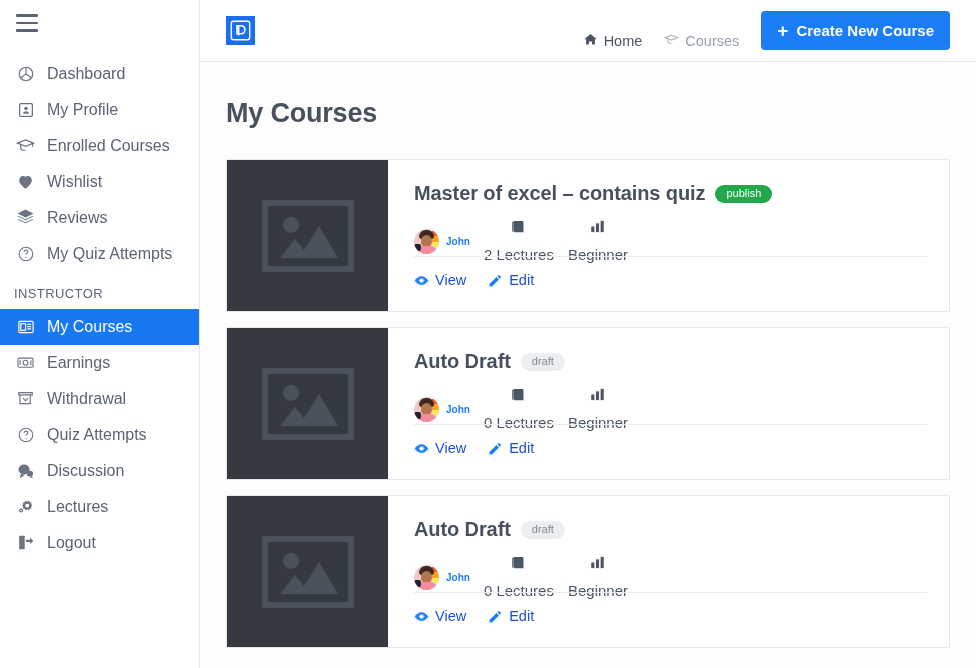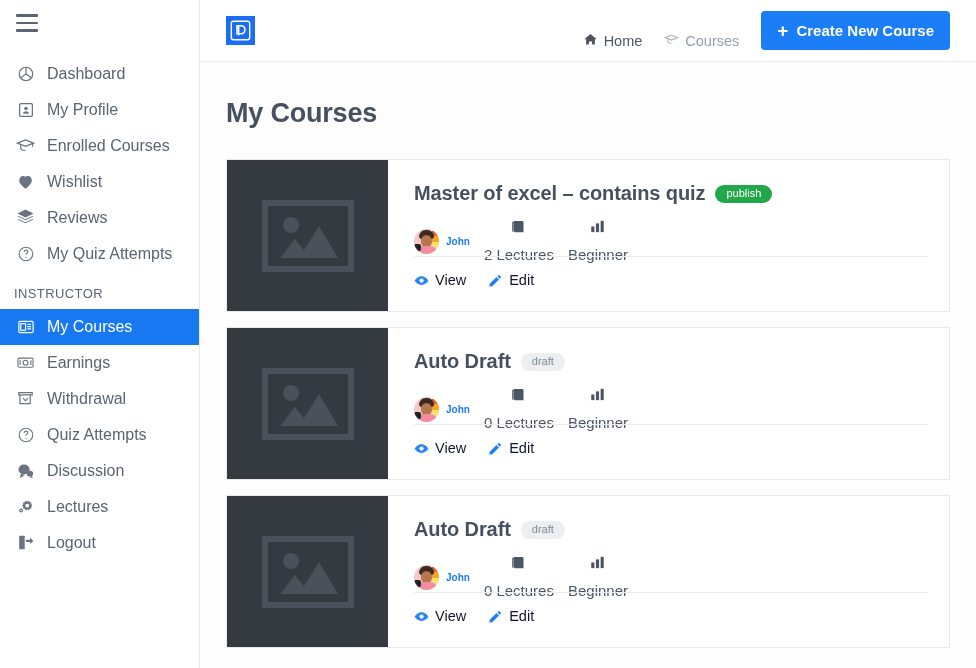--- a/index.html
+++ b/index.html
@@ -145,21 +145,21 @@
     position: absolute; left: 26px; right: 22px;
     border-top: 1px solid #e9ebef;
     top: 96px;
   }
   .action-row {
     position: absolute; top: 112px; left: 26px;
     display: flex; align-items: center; gap: 22px;
   }
   .action-link {
     display: flex; align-items: center; gap: 6px;
-    font-size: 14.5px; color: #0f172a; cursor: pointer; text-decoration: none;
+    font-size: 14.5px; color: #1d4ed8; cursor: pointer; text-decoration: none;
   }
   .action-link .ico { display: flex; color: #1b7ef7; }
 </style>
 </head>
 <body>
 
 <div id="app">
 
   <div id="sidebar">
 

